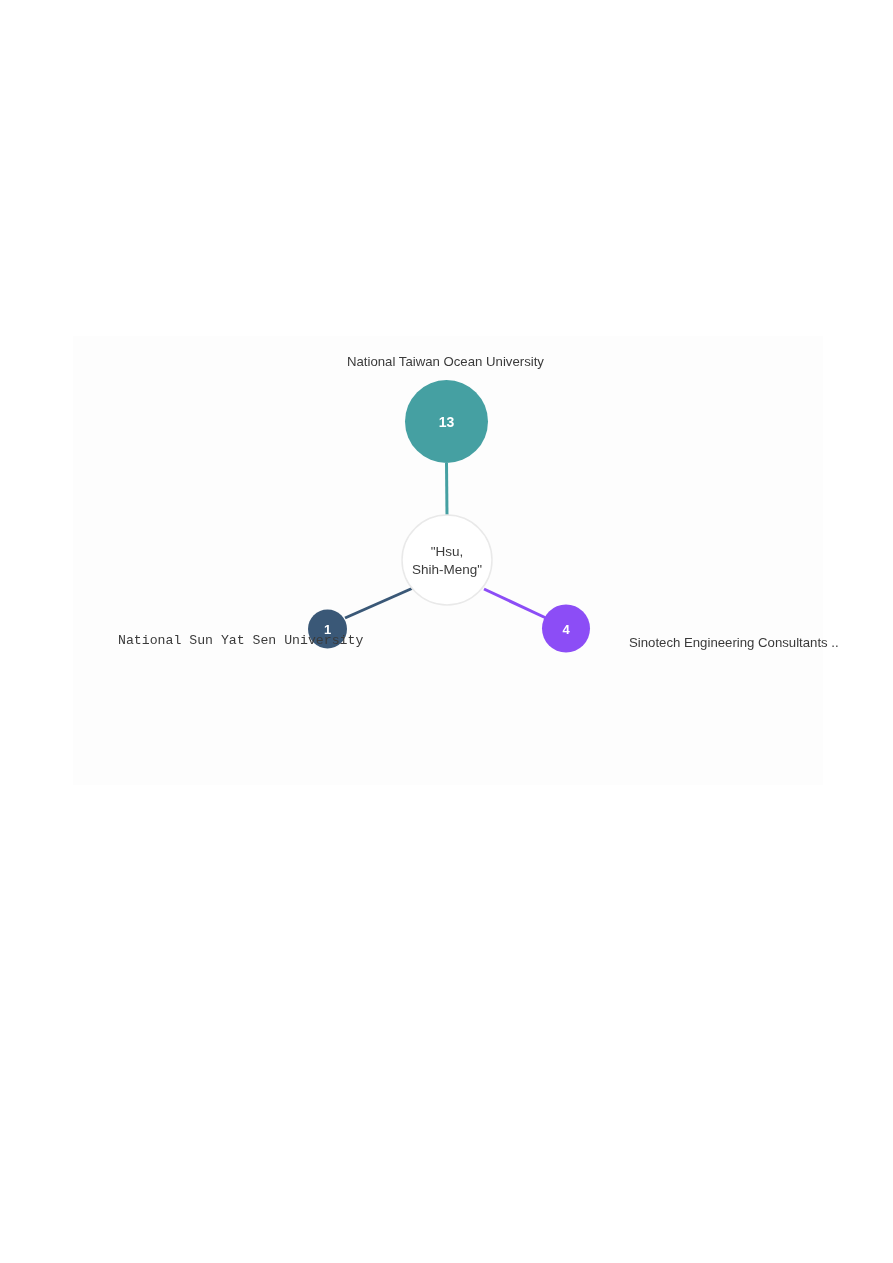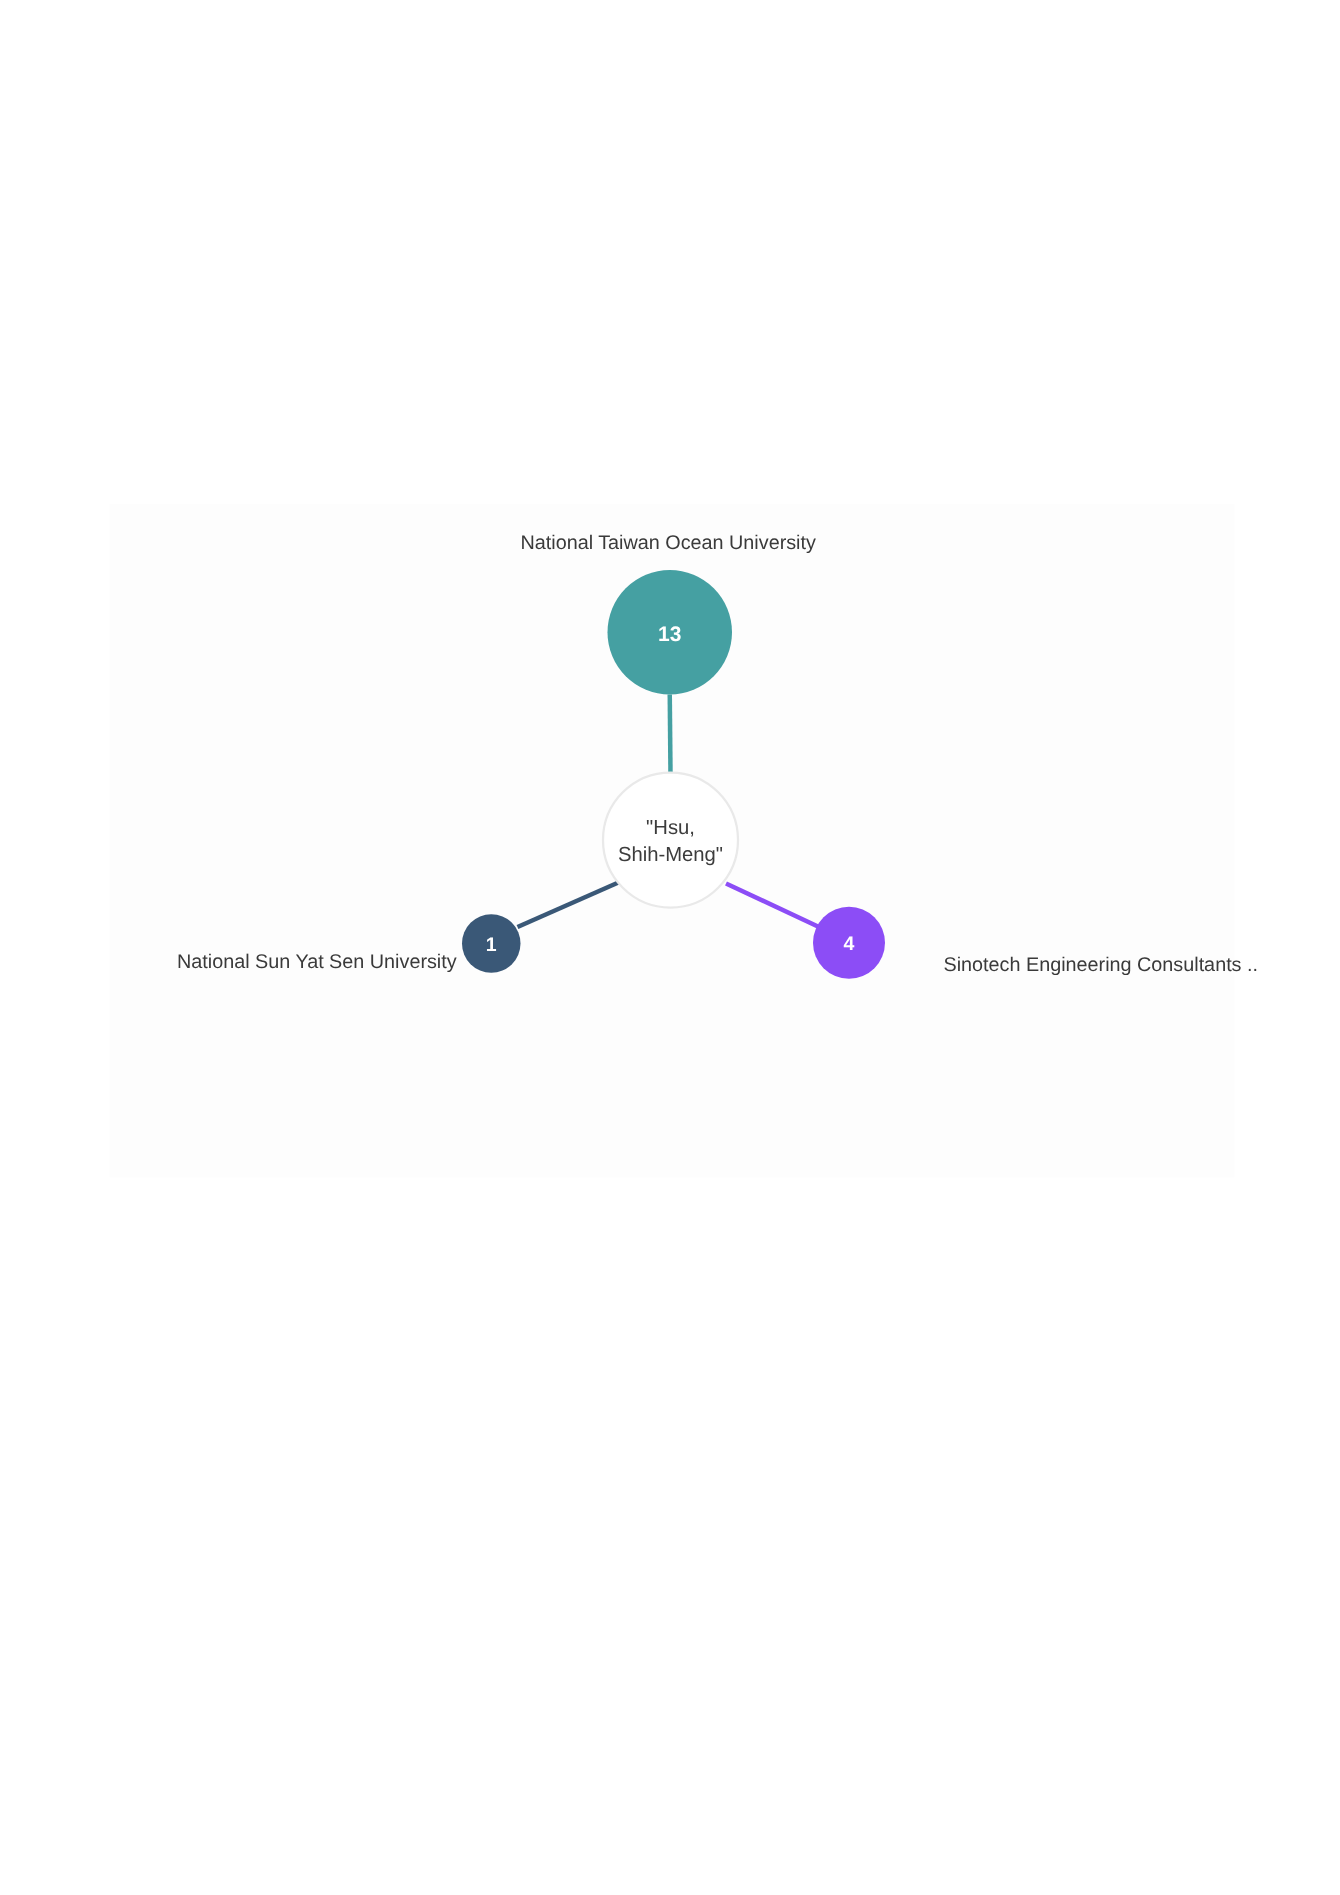--- a/index.html
+++ b/index.html
@@ -61,21 +61,21 @@
   .affil-label {
     position: absolute;
     font-family: "Liberation Sans", sans-serif;
     font-size: 13.2px;
     color: #3a3a3a;
     white-space: nowrap;
     line-height: 1;
     text-align: right;
   }
   #label-top    { left: 347px; top: 355px; }
-  #label-left   { left: 118px; top: 634px; }
+  #label-left   { left: 118px; top: 634px; font-family: Liberation Mono, monospace; }
   #label-right  { left: 629px; top: 636px; }
 </style>
 </head>
 <body>
 
 <div id="graph-panel"></div>
 
 <svg id="graph-svg" xmlns="http://www.w3.org/2000/svg" viewBox="0 0 893 1263">
 
   <g>

